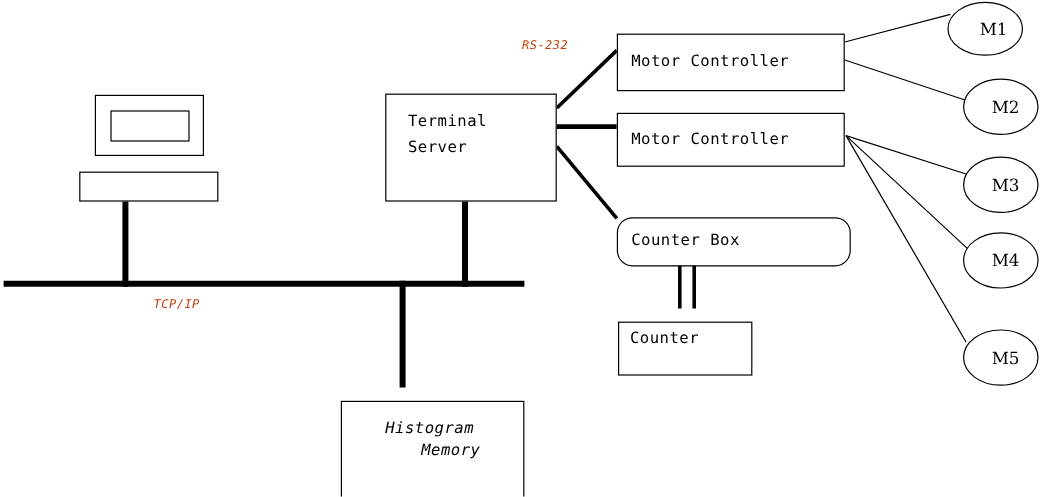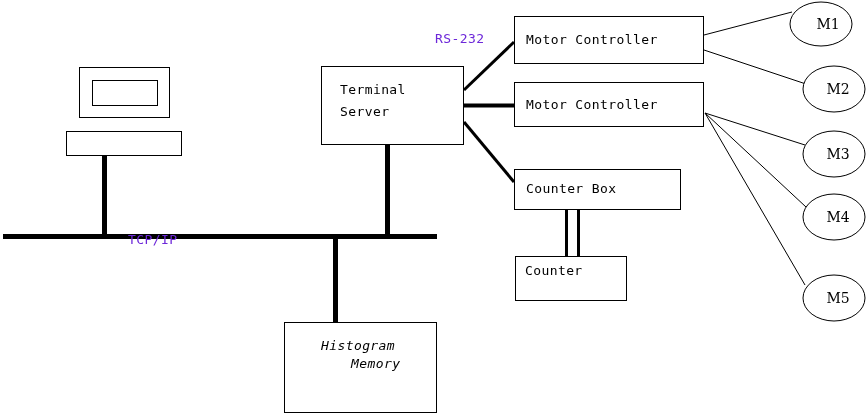--- a/index.html
+++ b/index.html
@@ -24,38 +24,40 @@
     top: 0;
     width: 867px;
     height: 414px;
     display: block;
   }
   .node-box {
     position: absolute;
     box-sizing: border-box;
     border: 1px solid #000000;
     background: #ffffff;
+    margin-top: 12px;
   }
   .node-label {
     position: absolute;
     font-family: "DejaVu Sans Mono", "Liberation Mono", monospace;
     font-size: 13px;
     line-height: 16px;
     color: #000000;
     white-space: pre;
     letter-spacing: 0.4px;
   }
   .free-label {
     position: absolute;
     font-family: "DejaVu Sans Mono", "Liberation Mono", monospace;
-    font-size: 13px;
+    font-size: 10px;
     line-height: 15px;
-    color: #6d28d9;
+    color: #c2410c;
     white-space: pre;
     letter-spacing: 0.4px;
+    font-style: italic;
   }
 </style>
 </head>
 <body>
 
 <div id="diagram-root">
 
   <svg id="diagram-svg" viewBox="0 0 867 414">
 
     <line x1="3" y1="236.5" x2="437" y2="236.5" stroke="#000000" stroke-width="5"></line>
@@ -95,38 +97,38 @@
     <text x="838" y="303" text-anchor="middle" font-family="DejaVu Serif, Liberation Serif, serif" font-size="14" fill="#000000">M5</text>
 
   </svg>
 
   <div class="node-box" style="left:79px; top:67px; width:91px; height:51px;"></div>
   <div class="node-box" style="left:92px; top:80px; width:66px; height:26px;"></div>
 
   <div class="node-box" style="left:66px; top:131px; width:116px; height:25px;"></div>
 
 
-  <div class="node-box" style="left:321px; top:66px; width:143px; height:79px;text-decoration:underline;">
+  <div class="node-box" style="left:321px; top:66px; width:143px; height:90px;text-decoration:underline;">
     <div class="node-label" style="left:18px; top:15px;">Terminal</div>
     <div class="node-label" style="left:18px; top:37px;">Server</div>
   </div>
 
   <div class="free-label" style="left:435px; top:31px;">RS-232</div>
 
-  <div class="free-label" style="left:128px; top:232px;">TCP/IP</div>
+  <div class="free-label" style="left:128px; top:247px;">TCP/IP</div>
 
   <div class="node-box" style="left:514px; top:16px; width:190px; height:48px;">
     <div class="node-label" style="left:11px; top:15px;">Motor Controller</div>
   </div>
 
   <div class="node-box" style="left:514px; top:82px; width:190px; height:45px;">
     <div class="node-label" style="left:11px; top:14px;">Motor Controller</div>
   </div>
 
-  <div class="node-box" style="left:514px; top:169px; width:167px; height:41px;">
+  <div class="node-box" style="left:514px; top:169px; width:195px; height:41px;border-radius:13px;">
     <div class="node-label" style="left:11px; top:11px;">Counter Box</div>
   </div>
 
   <div class="node-box" style="left:515px; top:256px; width:112px; height:45px;">
     <div class="node-label" style="left:9px; top:6px;">Counter</div>
   </div>
 
   <div class="node-box" style="left:284px; top:322px; width:153px; height:91px;font-style:italic;">
     <div class="node-label" style="left:36px; top:15px;">Histogram</div>
     <div class="node-label" style="left:36px; top:33px;padding-left:30px;">Memory</div>

